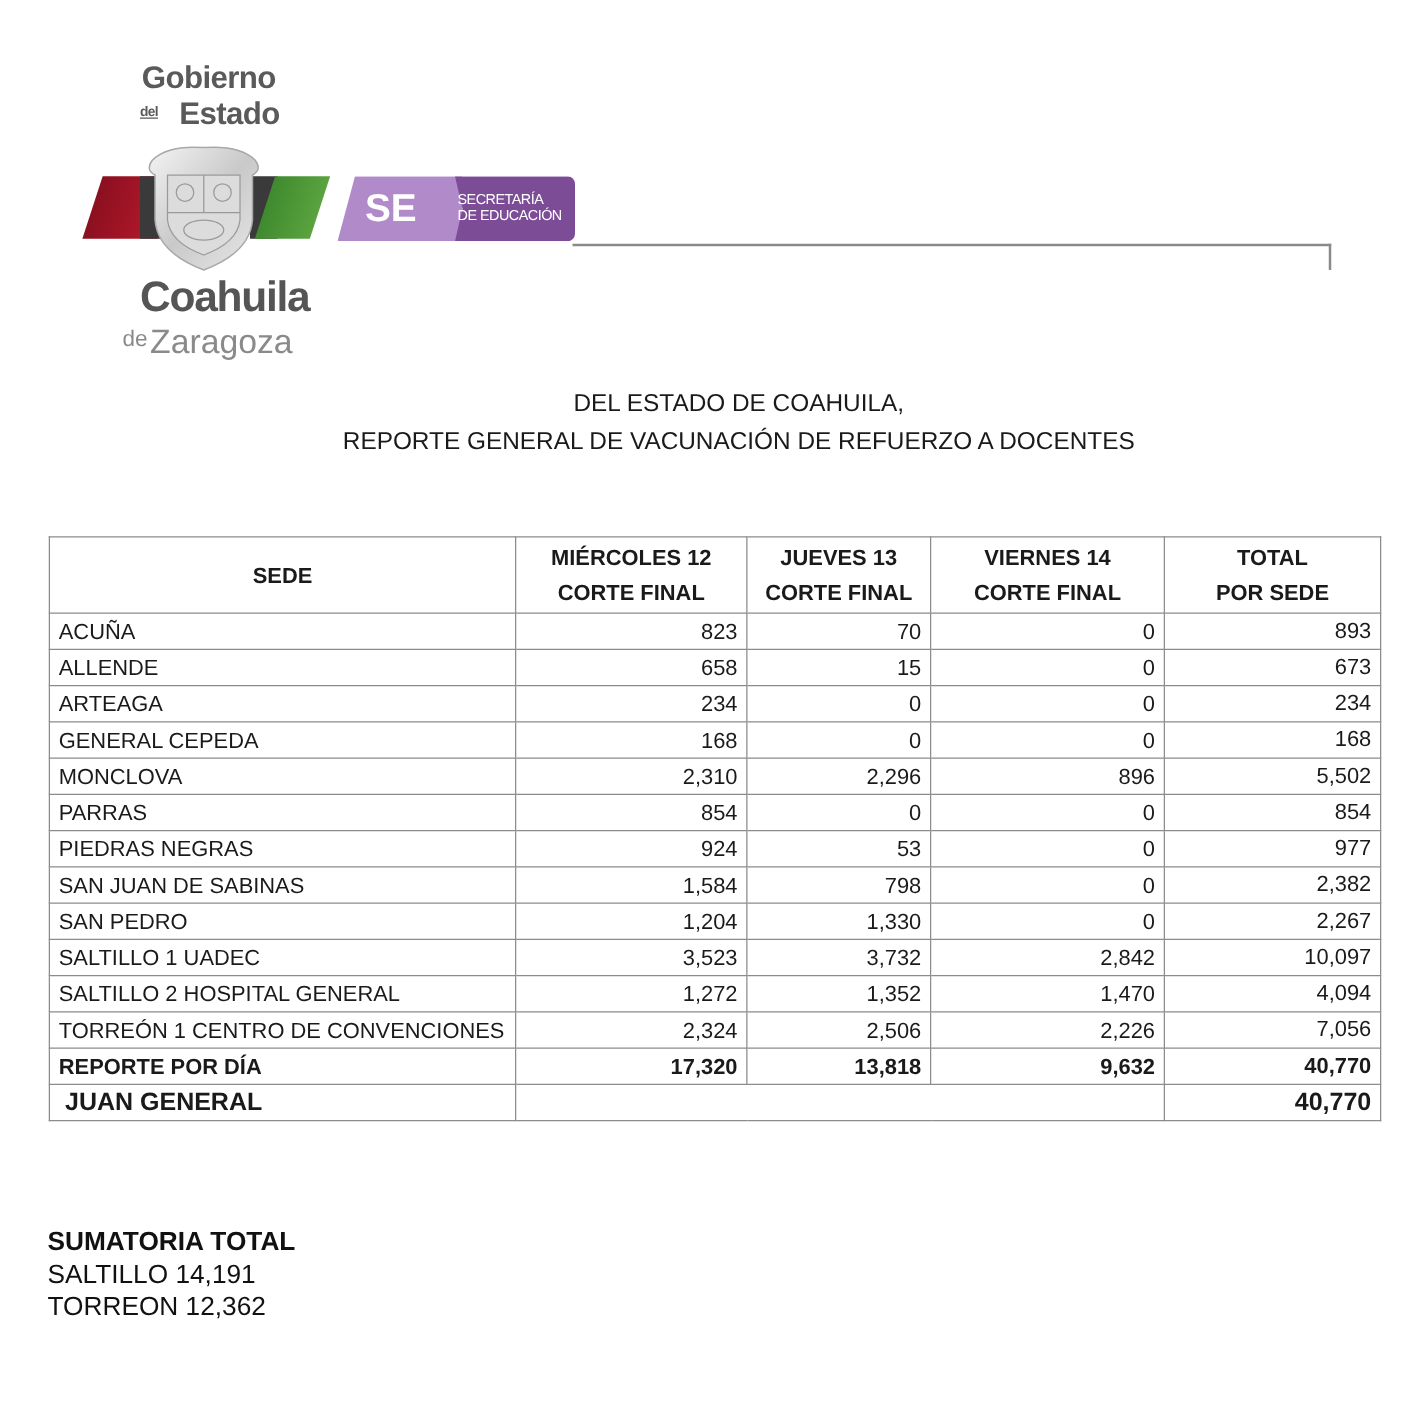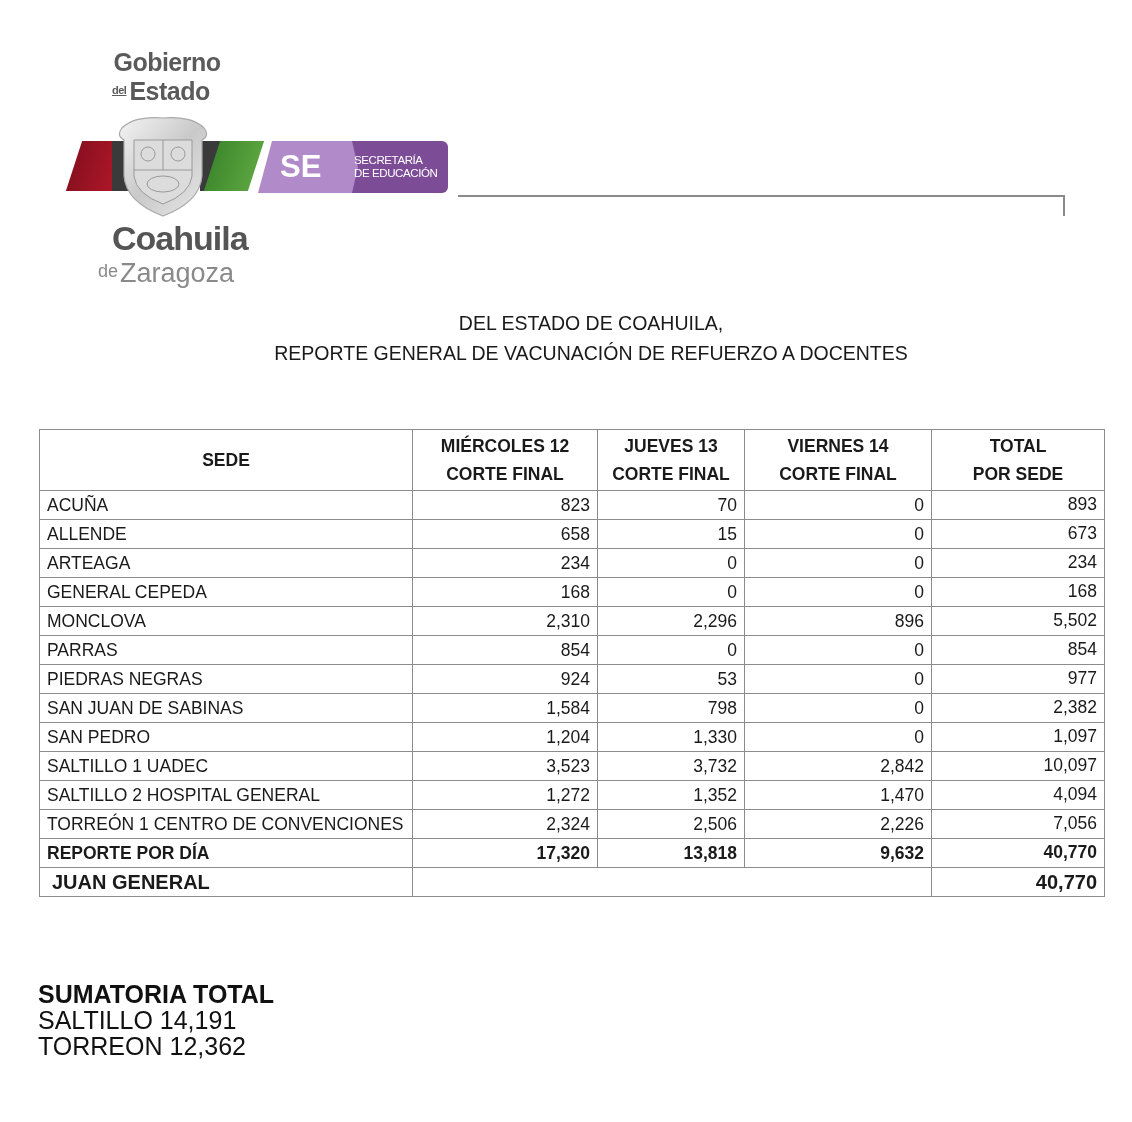--- a/index.html
+++ b/index.html
@@ -2,34 +2,34 @@
 <html><head>
 <meta charset="utf-8">
 <style>
   html, body { margin: 0; padding: 0; background: #ffffff; }
   body { width: 1132px; height: 1122px; position: relative; overflow: hidden; font-family: "Liberation Sans", sans-serif; color: #111; }
 
   
   .logo-gob { position: absolute; left: 112px; top: 48px; width: 110px; text-align: left; color: #5a5a5a; font-family: "Liberation Sans", sans-serif; font-weight: bold; line-height: 28px; }
   .logo-gob .l1 { font-size: 25px; letter-spacing: -0.5px; display: block; text-align: center; }
   .logo-gob .l2 { font-size: 25px; letter-spacing: -0.5px; display: block; }
-  .logo-gob .del { font-size: 11px; text-decoration: underline; vertical-align: 6px; margin-right: 3px; }
+  .logo-gob .del { font-size: 11px; text-decoration: underline; vertical-align: 6px; margin-right: 17px; }
 
   .band-red { position: absolute; left: 74px; top: 141px; width: 60px; height: 50px; background: linear-gradient(90deg,#8b1020,#b7192b); transform: skewX(-18deg); }
   .band-dark-l { position: absolute; left: 112px; top: 141px; width: 40px; height: 50px; background: #3a3a3a; }
   .band-dark-r { position: absolute; left: 200px; top: 141px; width: 22px; height: 50px; background: #3a3a3a; }
   .band-green { position: absolute; left: 212px; top: 141px; width: 44px; height: 50px; background: linear-gradient(90deg,#3f8a2e,#5aa33f); transform: skewX(-18deg); }
 
   .crest { position: absolute; left: 114px; top: 114px; width: 98px; height: 104px; }
 
   .logo-coah { position: absolute; left: 112px; top: 218px; color: #555; font-weight: bold; font-size: 34px; letter-spacing: -1px; line-height: 40px; }
   .logo-zar { position: absolute; left: 98px; top: 256px; color: #8a8a8a; font-size: 27px; line-height: 30px; }
   .logo-zar .de { font-size: 18px; margin-right: 2px; vertical-align: 5px; }
 
-  .se-badge { position: absolute; left: 258px; top: 141px; width: 190px; height: 65px; }
+  .se-badge { position: absolute; left: 270px; top: 141px; width: 190px; height: 65px; }
   .se-left { position: absolute; left: 0; top: 0; width: 100px; height: 52px; background: #b08ac9; clip-path: polygon(14px 0, 100% 0, 100% 100%, 0 100%); }
   .se-right { position: absolute; left: 84px; top: 0; width: 106px; height: 52px; background: #7d4c97; border-radius: 0 6px 6px 0; clip-path: polygon(10px 0, 100% 0, 100% 100%, 10px 100%, 16px 50%); }
   .se-text { position: absolute; left: 22px; top: 8px; color: #fff; font-weight: bold; font-size: 31px; letter-spacing: 0px; line-height: 36px; }
   .se-sub { position: absolute; left: 96px; top: 13px; color: #fff; font-size: 11.5px; line-height: 13px; letter-spacing: -0.4px; }
 
   .header-rule { position: absolute; left: 458px; top: 195px; width: 607px; height: 2px; background: #8a8a8a; }
   .header-tick { position: absolute; left: 1063px; top: 195px; width: 2px; height: 21px; background: #8a8a8a; }
 
   
   .title { position: absolute; left: 230px; top: 309px; width: 722px; text-align: center; font-size: 19.5px; line-height: 29.5px; color: #1a1a1a; }
@@ -47,21 +47,21 @@
   td.name { text-align: left; }
   td.num { text-align: right; }
   td.tot-cell { text-align: right; vertical-align: top; line-height: 24px; }
   tr.day-row td { font-weight: bold; }
   tr.grand-row td { font-weight: bold; font-size: 20px; }
   tr.grand-row td.name { padding-left: 12px; }
   tr.grand-row td.blank { border-right-color: transparent; border-left-color: #8c8c8c; }
   tr.grand-row td.blank2 { border-left-color: transparent; border-right-color: transparent; }
 
   
-  .summary { position: absolute; left: 38px; top: 981px; font-size: 25px; line-height: 26px; color: #111; }
+  .summary { position: absolute; left: 38px; top: 981px; font-size: 21px; line-height: 26px; color: #111; }
   .summary .sum-title { font-weight: bold; }
 </style>
 </head>
 <body>
 
 <div class="logo-gob">
   <span class="l1">Gobierno</span>
   <span class="l2"><span class="del">del</span><span>Estado</span></span>
 </div>
 
@@ -185,21 +185,21 @@
         <td class="num">1,584</td>
         <td class="num">798</td>
         <td class="num">0</td>
         <td class="tot-cell">2,382</td>
       </tr>
     <tr>
         <td class="name">SAN PEDRO</td>
         <td class="num">1,204</td>
         <td class="num">1,330</td>
         <td class="num">0</td>
-        <td class="tot-cell">1,097</td>
+        <td class="tot-cell">2,267</td>
       </tr>
     <tr>
         <td class="name">SALTILLO 1 UADEC</td>
         <td class="num">3,523</td>
         <td class="num">3,732</td>
         <td class="num">2,842</td>
         <td class="tot-cell">10,097</td>
       </tr>
     <tr>
         <td class="name">SALTILLO 2 HOSPITAL GENERAL</td>

